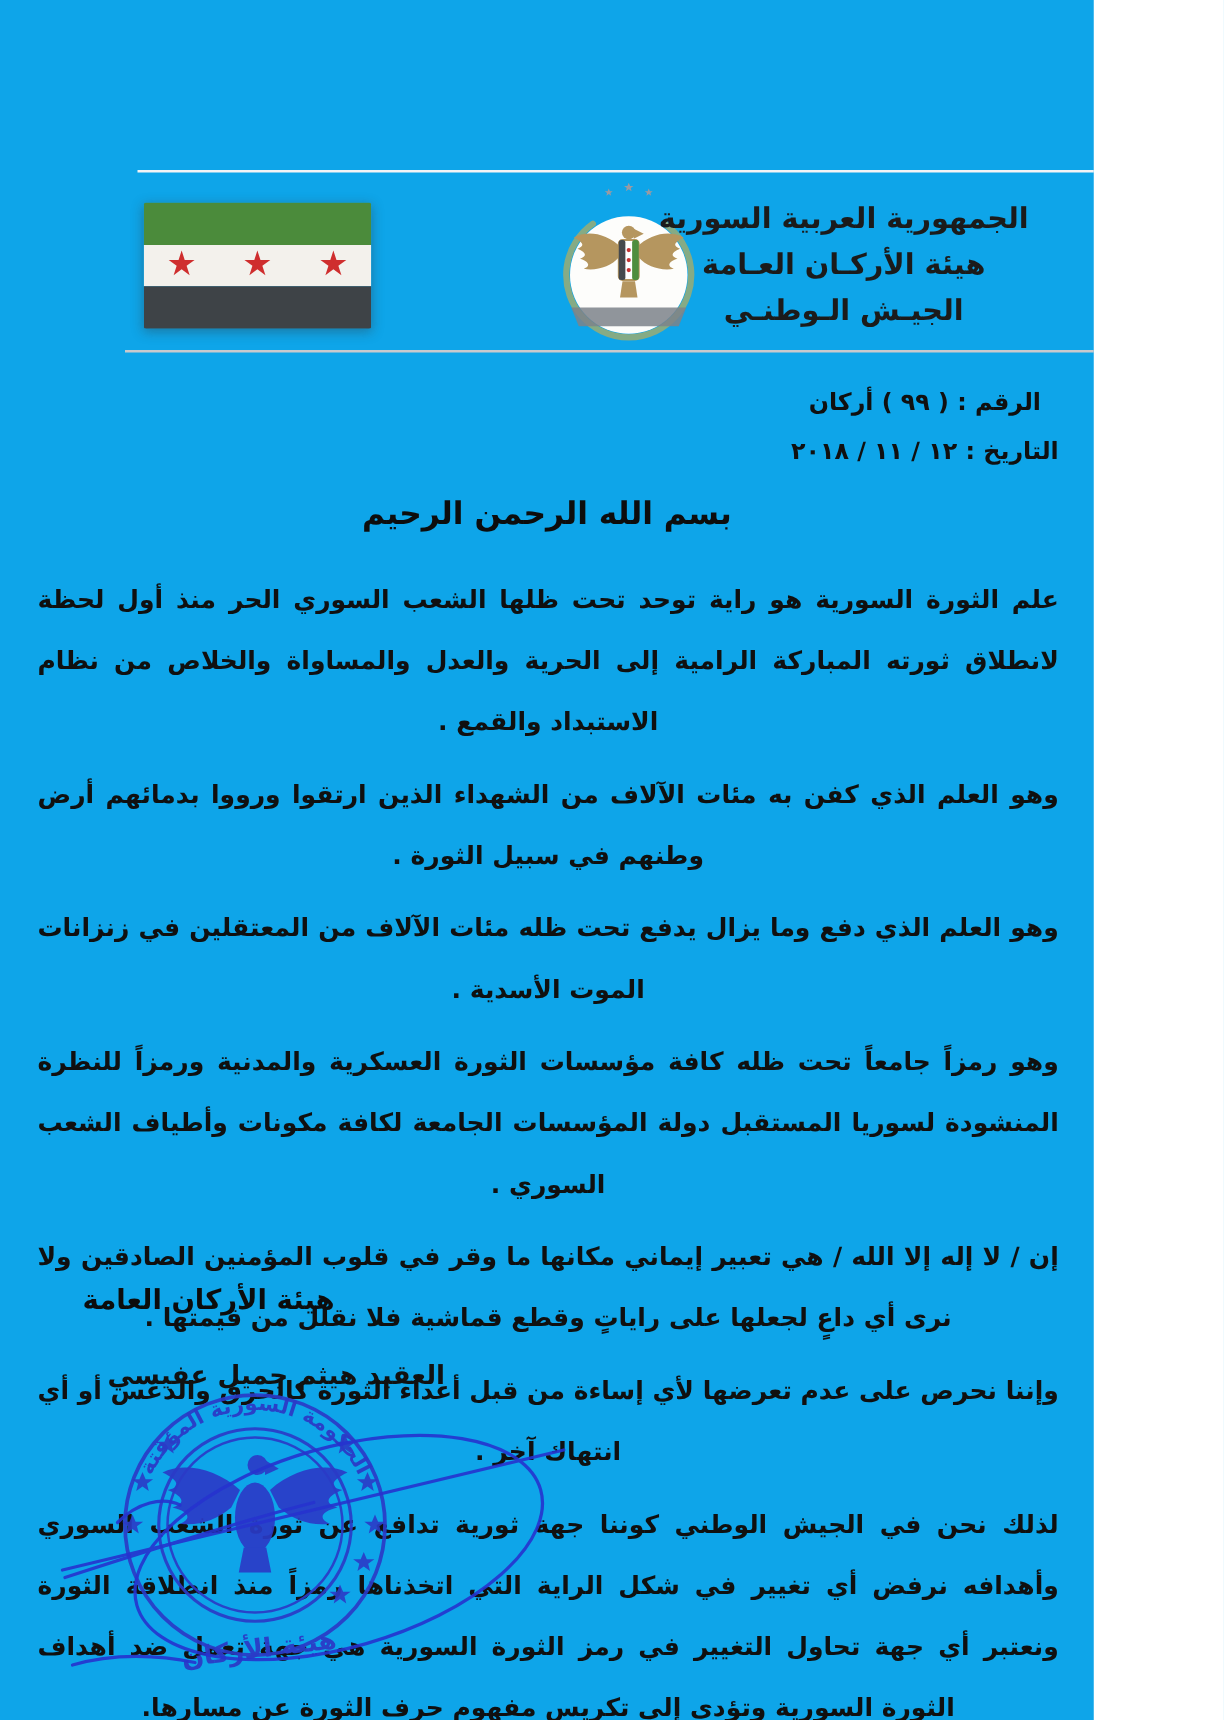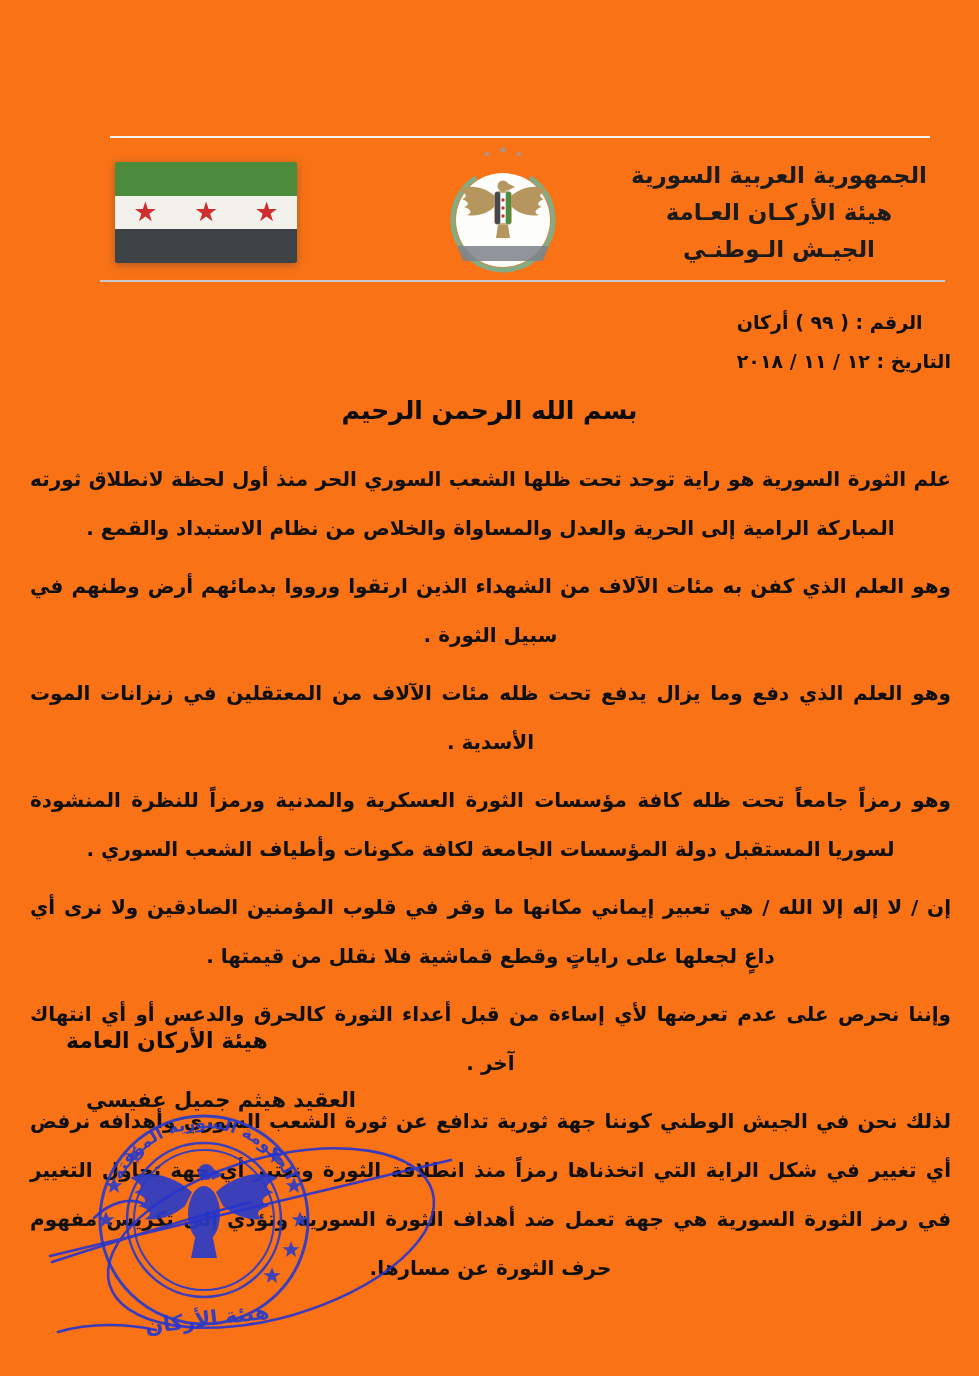--- a/index.html
+++ b/index.html
@@ -1,16 +1,16 @@
 <!DOCTYPE html>
 <html lang="ar"><head>
 <meta charset="utf-8">
 <style>
   html,body{margin:0;padding:0;background:#ffffff;}
-  .page{position:relative;width:979px;height:1376px;background:#f97316;overflow:hidden;
+  .page{position:relative;width:875px;height:1376px;background:#0ea5e9;overflow:hidden;
         font-family:"DejaVu Sans",sans-serif;color:#151515;text-decoration:underline;}
 
   .topline{position:absolute;left:110px;top:136px;width:820px;height:2px;background:#f3f3f5;}
 
   
   .flag{position:absolute;left:115px;top:162px;width:182px;height:101px;
         box-shadow:0 2px 9px rgba(50,50,50,.38);border-radius:2px;overflow:hidden;filter:blur(.3px);}
   .flag .stripe{width:100%;height:33.34%;}
   .stripe.g{background:#4b8b3b;}
   .stripe.w{background:#f3f1ec;}
@@ -20,21 +20,21 @@
   .flag-star::before{content:"★";color:#cf2e2e;font-size:27px;line-height:1;display:block;}
 
   
   .emblem{position:absolute;left:441px;top:144px;width:124px;height:134px;filter:blur(.25px);}
   .orgtext{position:absolute;right:14px;top:157px;width:372px;text-align:center;direction:rtl;
         font-weight:bold;font-size:23px;line-height:37px;color:#1b1b1b;}
 
   .divider{position:absolute;left:100px;top:280px;width:845px;height:2px;background:#c9c9cd;}
 
   
-  .meta{position:absolute;right:28px;top:311px;direction:rtl;text-align:left;
+  .meta{position:absolute;right:28px;top:311px;direction:rtl;text-align:center;
         font-weight:bold;font-size:19px;color:#101010;}
   .meta div{margin-bottom:17px;}
 
   .basmala{position:absolute;left:0;top:396px;width:100%;text-align:center;
         font-size:25px;font-weight:bold;color:#0d0d0d;}
 
   
   .body{position:absolute;left:30px;right:28px;top:455px;direction:rtl;
         font-size:20px;font-weight:bold;line-height:49px;color:#101010;}
   .body p{margin:0 0 9px;text-align:justify;text-align-last:center;}

